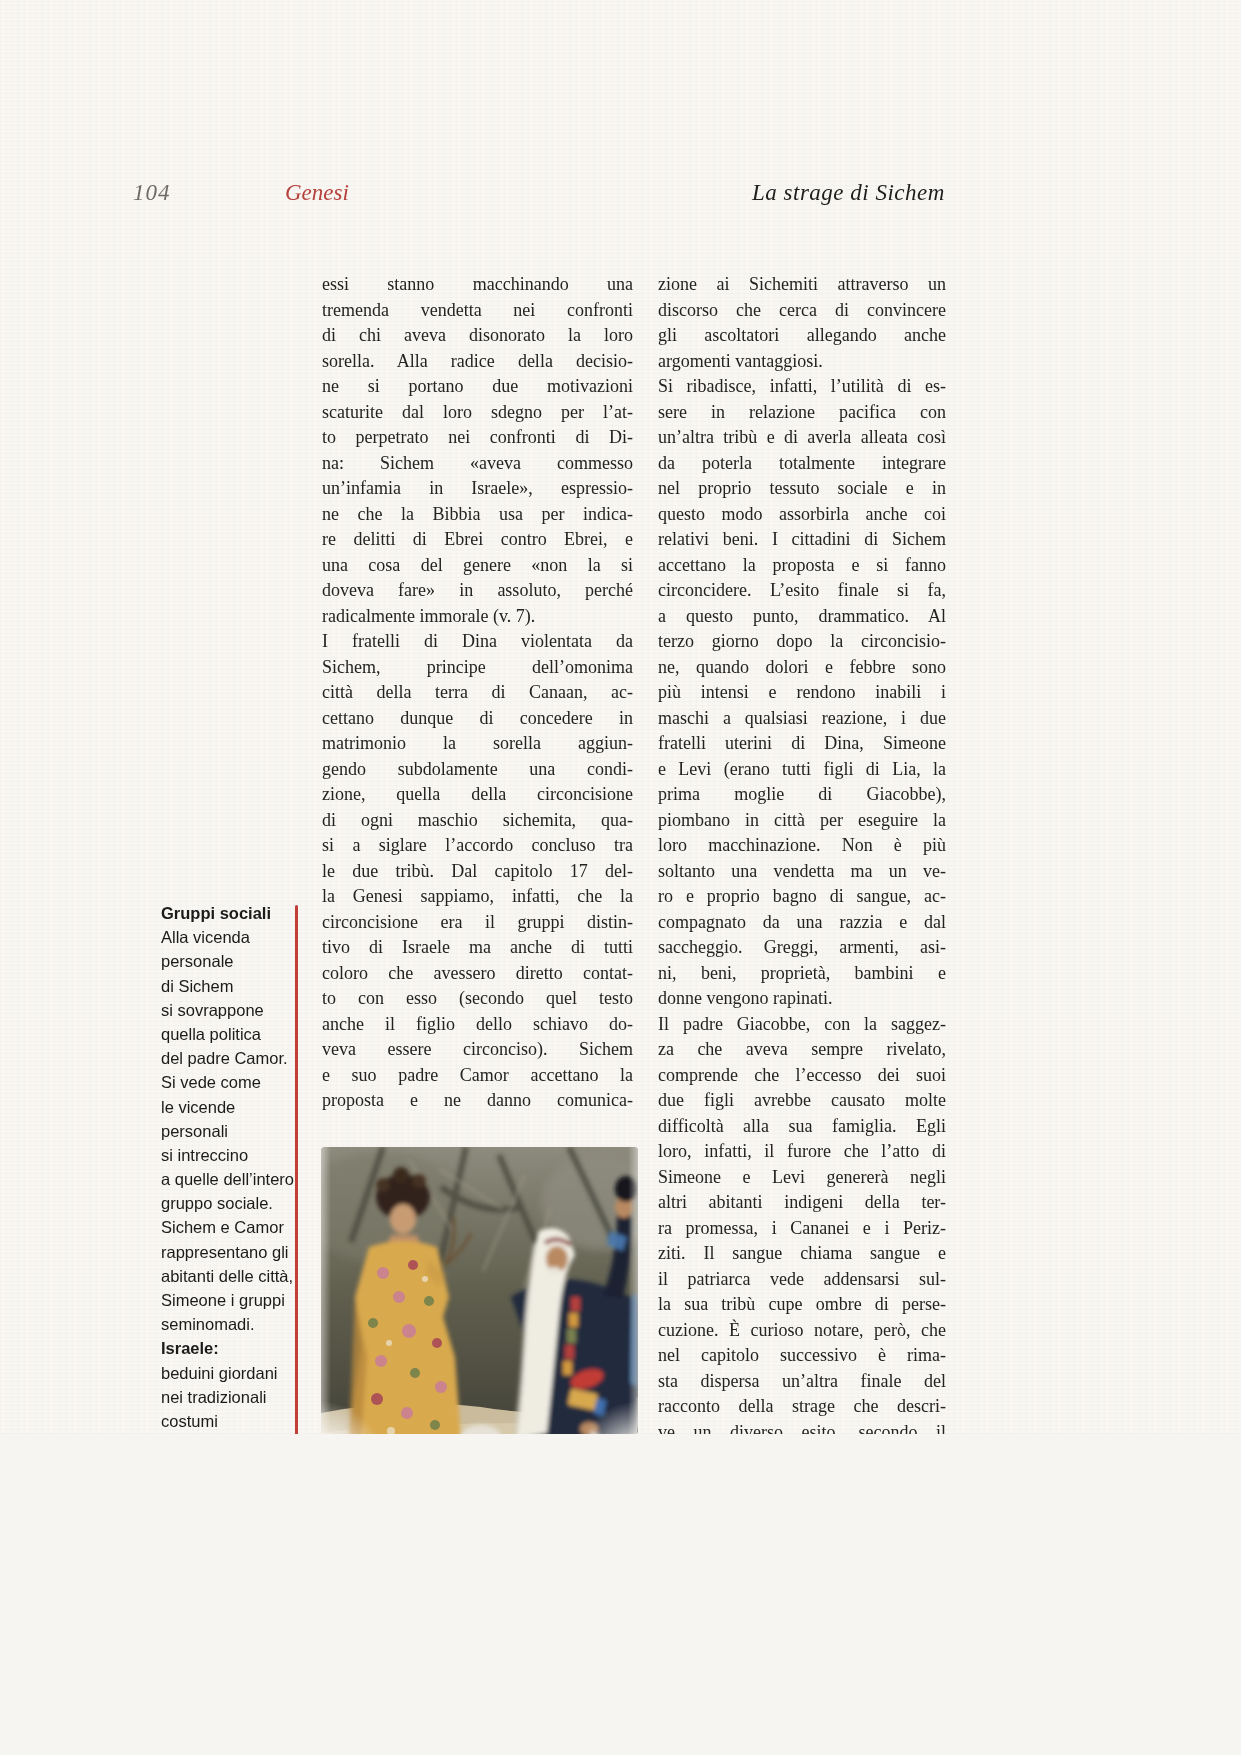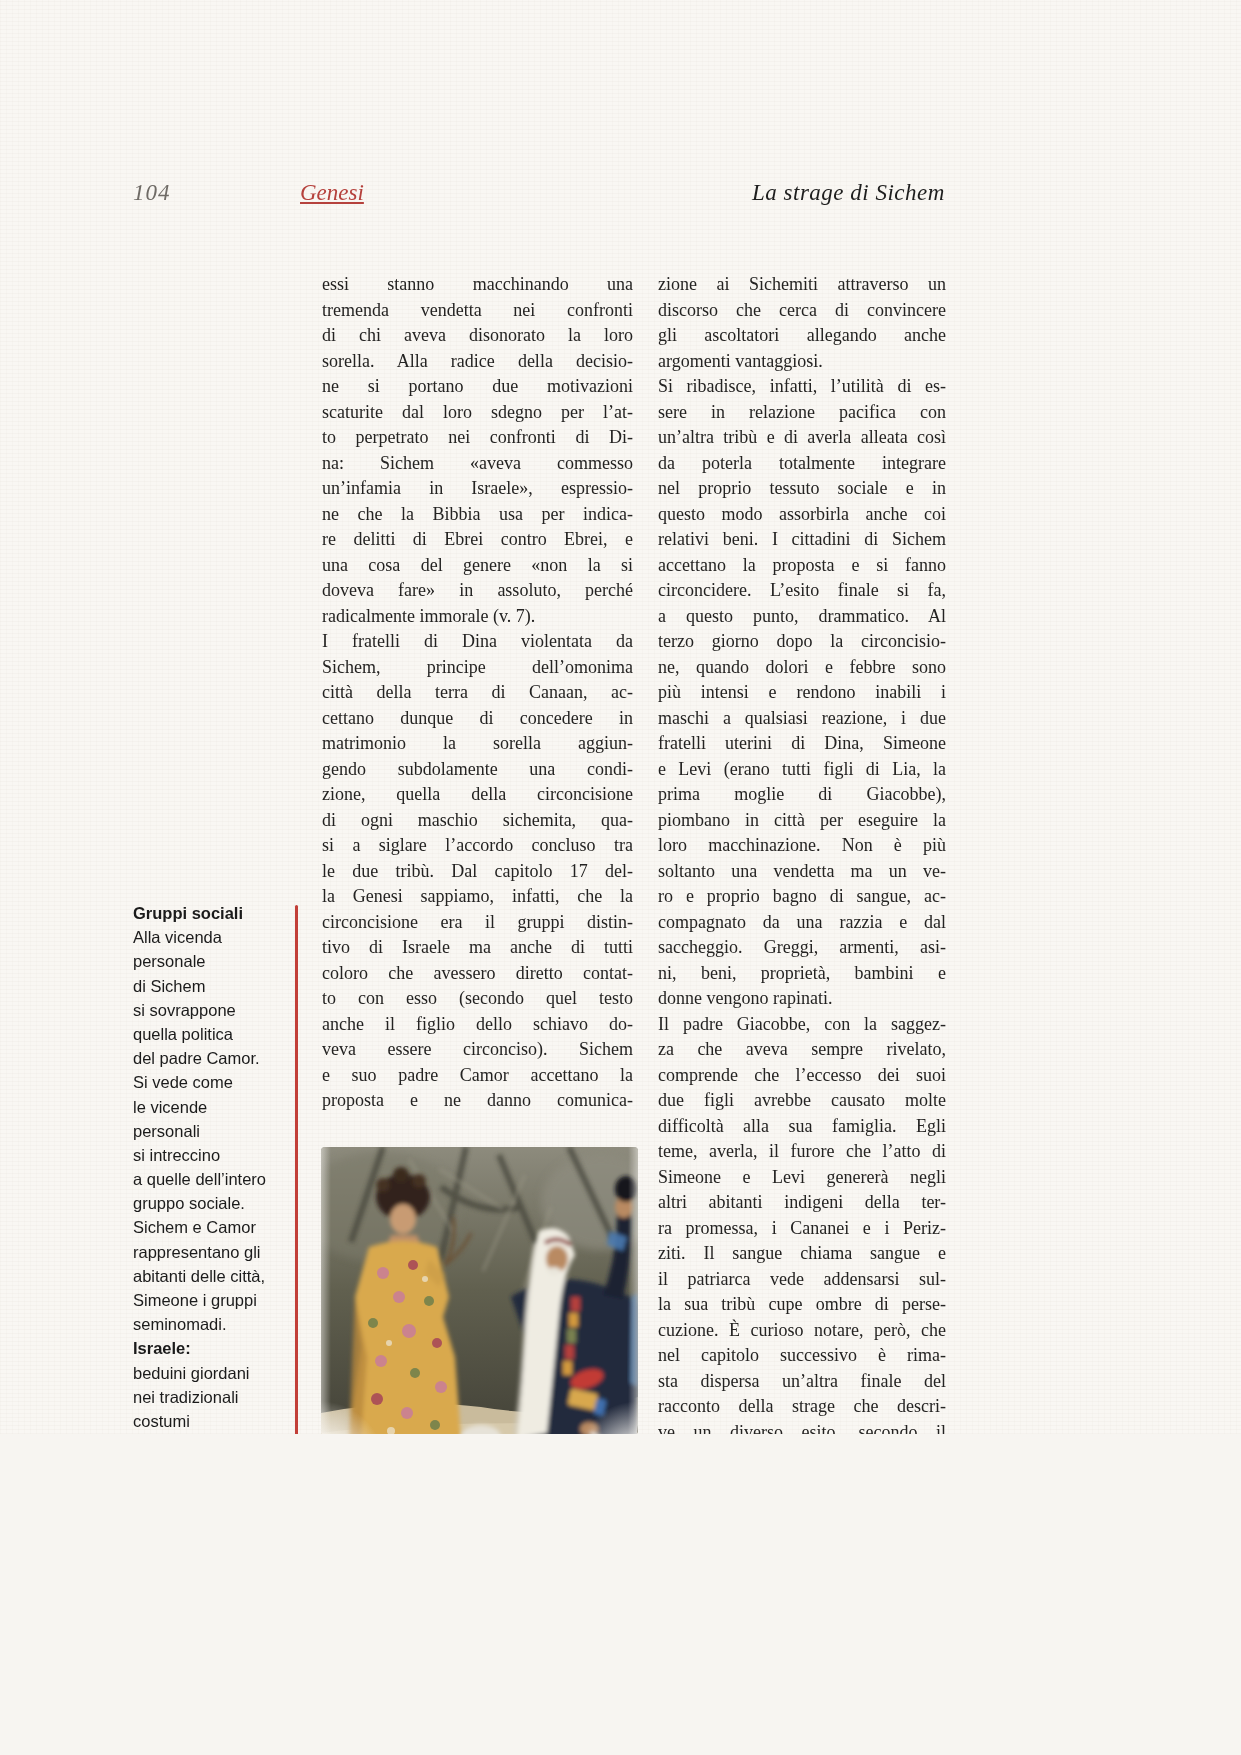--- a/index.html
+++ b/index.html
@@ -15,22 +15,22 @@
     background-image:
       repeating-linear-gradient(0deg, rgba(209,199,190,0.10) 0 1px, rgba(0,0,0,0) 1px 4px),
       repeating-linear-gradient(90deg, rgba(209,199,190,0.07) 0 1px, rgba(0,0,0,0) 1px 6px);
   }
   
   .pagenum{
     position:absolute;left:133px;top:180px;
     font-size:23px;font-style:italic;color:#6f6b66;letter-spacing:1px;
   }
   .booktitle{
-    position:absolute;left:300px;top:180px;
-    font-size:23px;font-style:italic;color:#b5413c;text-decoration:underline;
+    position:absolute;left:285px;top:180px;
+    font-size:23px;font-style:italic;color:#b5413c;
   }
   .chaptertitle{
     position:absolute;left:752px;top:180px;
     font-size:23px;font-style:italic;color:#1e1e1e;letter-spacing:0.5px;
   }
   
   .textcol{
     position:absolute;top:272px;
     font-size:18px;color:#242322;
   }
@@ -40,21 +40,21 @@
     line-height:25.5px;height:25.5px;overflow:hidden;
     text-align:justify;text-align-last:justify;-moz-text-align-last:justify;
   }
   .textcol .line.flush{text-align-last:left;-moz-text-align-last:left;}
   
   .sidebar{
     position:absolute;left:133px;top:901px;width:162px;
     font-family:"Liberation Sans", sans-serif;
     font-size:16.5px;color:#1b1b1b;
   }
-  .sidebar .line{line-height:24.2px;height:24.2px;overflow:hidden;text-align:left;}
+  .sidebar .line{line-height:24.2px;height:24.2px;overflow:hidden;text-align:left;margin-left:28px;}
   .sidebar .line.bold{font-weight:bold;}
   .rule-red{
     position:absolute;left:295px;top:905px;width:3px;height:563px;
     background:#c23f38;border-radius:2px;
   }
   
   .photo{
     position:absolute;left:321px;top:1147px;width:317px;height:318px;
     border-radius:4px 4px 40px 34px;overflow:hidden;
   }
@@ -168,21 +168,21 @@
       <div class="line">ro e proprio bagno di sangue, ac-</div>
       <div class="line">compagnato da una razzia e dal</div>
       <div class="line">saccheggio. Greggi, armenti, asi-</div>
       <div class="line">ni, beni, proprietà, bambini e</div>
       <div class="line flush">donne vengono rapinati.</div>
       <div class="line">Il padre Giacobbe, con la saggez-</div>
       <div class="line">za che aveva sempre rivelato,</div>
       <div class="line">comprende che l’eccesso dei suoi</div>
       <div class="line">due figli avrebbe causato molte</div>
       <div class="line">difficoltà alla sua famiglia. Egli</div>
-      <div class="line">teme, averla, il furore che l’atto di</div>
+      <div class="line">loro, infatti, il furore che l’atto di</div>
       <div class="line">Simeone e Levi genererà negli</div>
       <div class="line">altri abitanti indigeni della ter-</div>
       <div class="line">ra promessa, i Cananei e i Periz-</div>
       <div class="line">ziti. Il sangue chiama sangue e</div>
       <div class="line">il patriarca vede addensarsi sul-</div>
       <div class="line">la sua tribù cupe ombre di perse-</div>
       <div class="line">cuzione. È curioso notare, però, che</div>
       <div class="line">nel capitolo successivo è rima-</div>
       <div class="line">sta dispersa un’altra finale del</div>
       <div class="line">racconto della strage che descri-</div>

